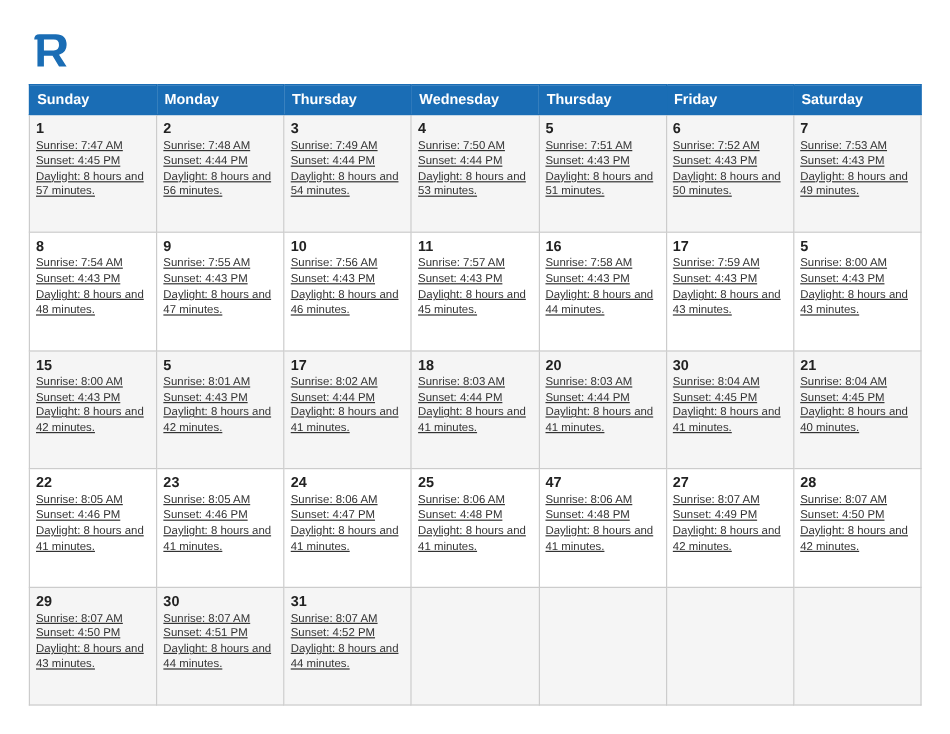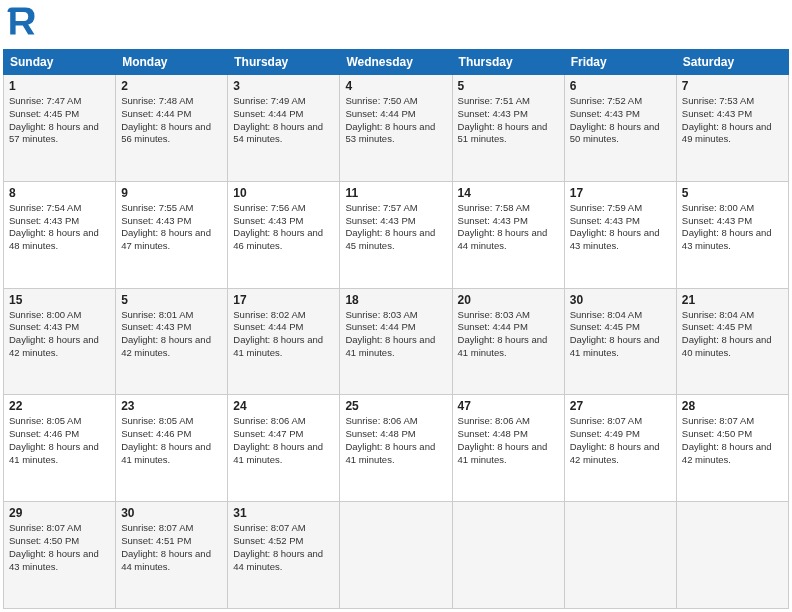--- a/index.html
+++ b/index.html
@@ -6,21 +6,21 @@
     body {
       font-family: Arial, sans-serif;
       background: #fff;
       width: 792px;
       height: 612px;
       overflow: hidden;
     }
     .page {
       width: 792px;
       height: 612px;
-      padding: 3px;
+      padding: 24px;
       display: flex;
       flex-direction: column;
     }
     .header {
       display: flex;
       justify-content: space-between;
       align-items: flex-start;
       margin-bottom: 10px;
     }
     .logo {
@@ -86,20 +86,21 @@
       font-size: 12px;
       font-weight: bold;
       color: #222;
       display: block;
       margin-bottom: 2px;
     }
     .day-info {
       color: #333;
       font-size: 9.5px;
       line-height: 1.35;
+      text-decoration: underline;
     }
     .empty-cell {
       background-color: #f5f5f5 !important;
     }
   </style>
 </head>
 <body>
 
 <div class="page">
   <div class="header">
@@ -175,21 +176,21 @@
       </td>
           <td>
         <span class="day-num">10</span>
         <span class="day-info">Sunrise: 7:56 AM<br>Sunset: 4:43 PM<br>Daylight: 8 hours and 46 minutes.</span>
       </td>
           <td>
         <span class="day-num">11</span>
         <span class="day-info">Sunrise: 7:57 AM<br>Sunset: 4:43 PM<br>Daylight: 8 hours and 45 minutes.</span>
       </td>
           <td>
-        <span class="day-num">14</span>
+        <span class="day-num">16</span>
         <span class="day-info">Sunrise: 7:58 AM<br>Sunset: 4:43 PM<br>Daylight: 8 hours and 44 minutes.</span>
       </td>
           <td>
         <span class="day-num">17</span>
         <span class="day-info">Sunrise: 7:59 AM<br>Sunset: 4:43 PM<br>Daylight: 8 hours and 43 minutes.</span>
       </td>
           <td>
         <span class="day-num">5</span>
         <span class="day-info">Sunrise: 8:00 AM<br>Sunset: 4:43 PM<br>Daylight: 8 hours and 43 minutes.</span>
       </td>

